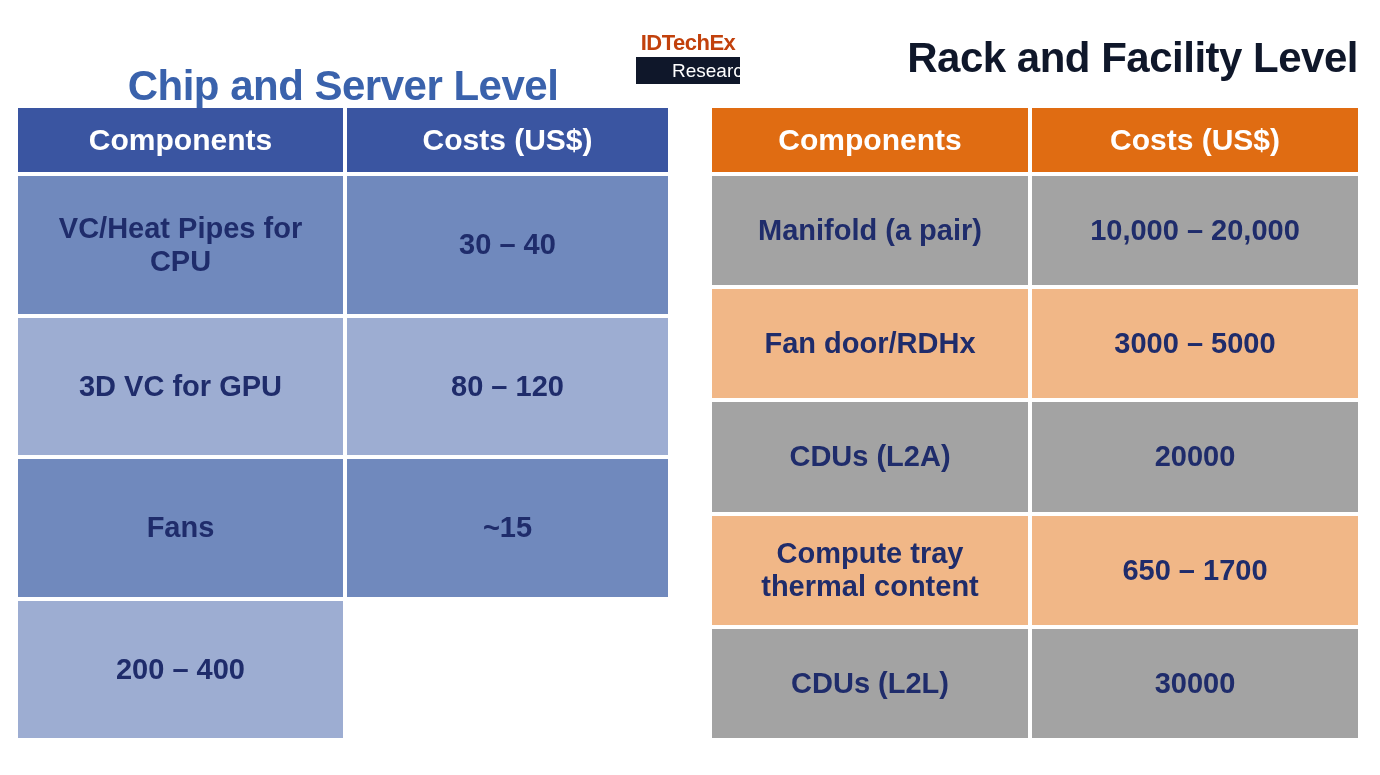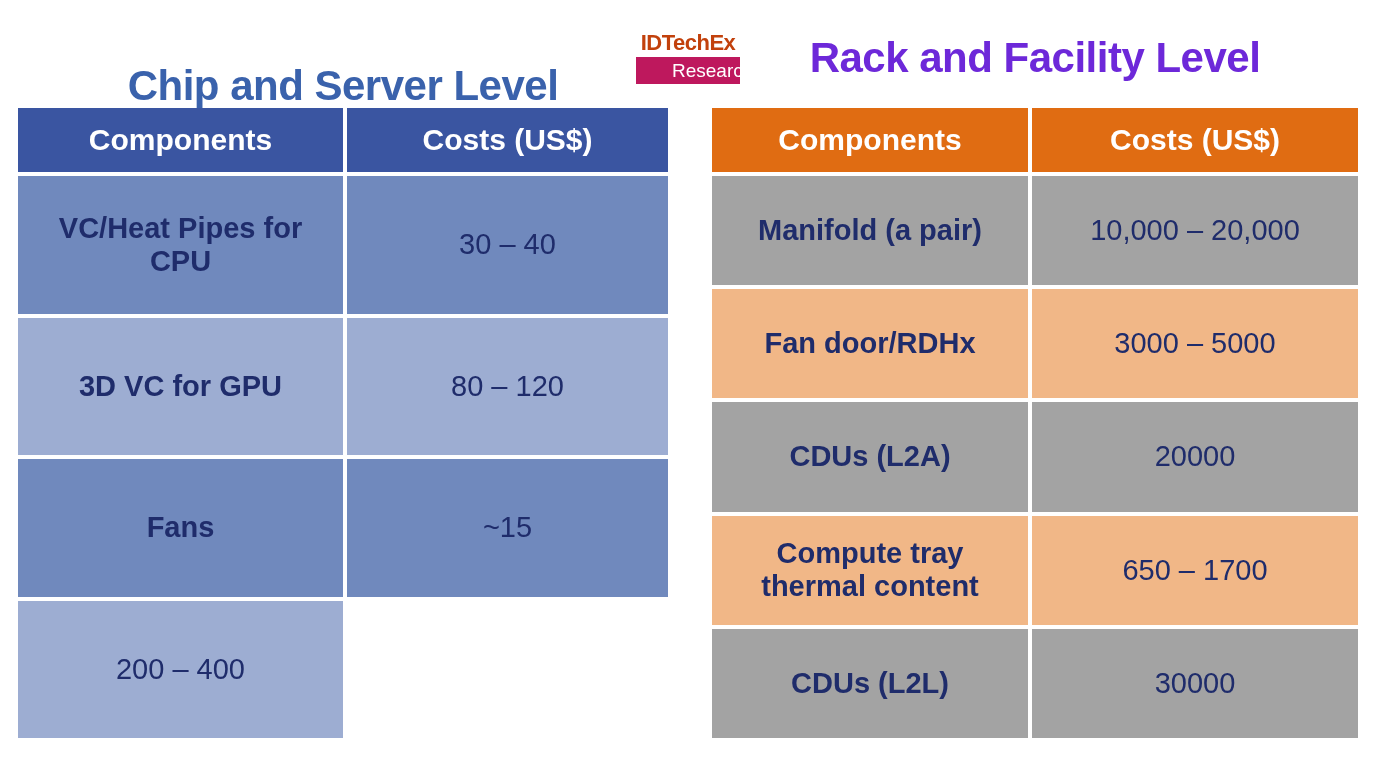--- a/index.html
+++ b/index.html
@@ -13,32 +13,32 @@
   .section-title {
     position: absolute;
     top: 34px;
     text-align: center;
     font-size: 42px;
     font-weight: bold;
     letter-spacing: -0.5px;
     white-space: nowrap;
   }
   .title-blue  { left: 18px;  width: 650px; color: #3a62ac; margin-top: 28px; }
-  .title-orange{ left: 712px; width: 646px; color: #6d28d9; }
+  .title-orange{ left: 712px; width: 646px; color: #0f172a; text-align: right; }
 
   .logo {
     position: absolute; left: 636px; top: 30px; width: 104px;
     text-align: center;
   }
   .logo-top {
     color: #c2410c; font-size: 22px; font-weight: bold;
     letter-spacing: -0.5px; line-height: 26px;
   }
   .logo-bottom {
-    background: #be185d; color: #ffffff;
+    background: #0f172a; color: #ffffff;
     font-size: 19px; line-height: 27px;
     margin-top: 1px;
     padding-left: 36px;
   }
 
   .cost-table {
     position: absolute; top: 108px; height: 630px;
     display: grid; gap: 4px; background: #ffffff;
   }
   .table-blue {
@@ -52,21 +52,21 @@
     grid-template-rows: 64px repeat(5, 1fr);
   }
   .cell {
     display: flex; align-items: center; justify-content: center;
     text-align: center;
     color: #1f2c6b;
     font-size: 29px;
   }
   .cell.name { font-weight: bold; }
   .cell.name span { max-width: 280px; }
-  .cell.value { font-weight: normal; }
+  .cell.value { font-weight: bold; }
   .hdr {
     color: #ffffff; font-weight: bold; font-size: 30px;
   }
   .blue-hdr   { background: #3a55a1; }
   .blue-med   { background: #7089bd; }
   .blue-light { background: #9dadd2; }
   .or-hdr     { background: #e06c12; }
   .or-med     { background: #a3a3a3; }
   .or-light   { background: #f1b787; }
 </style>

